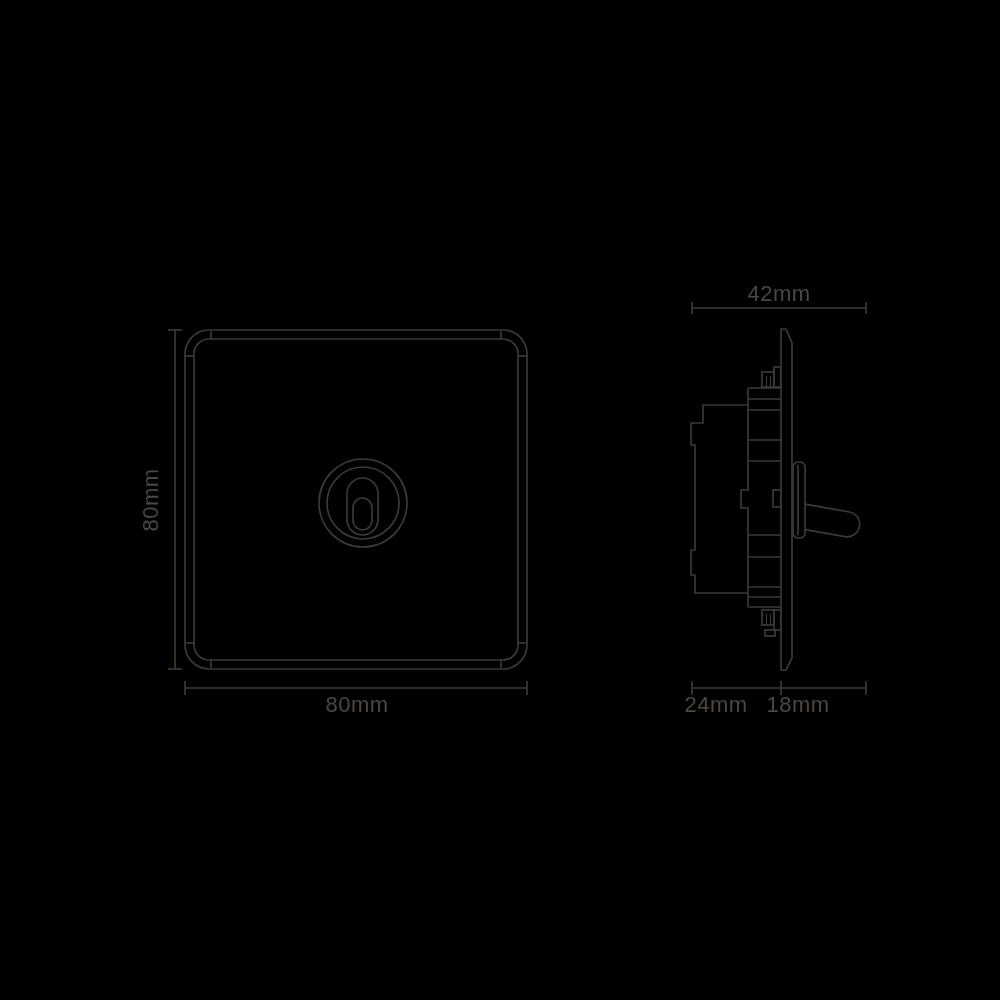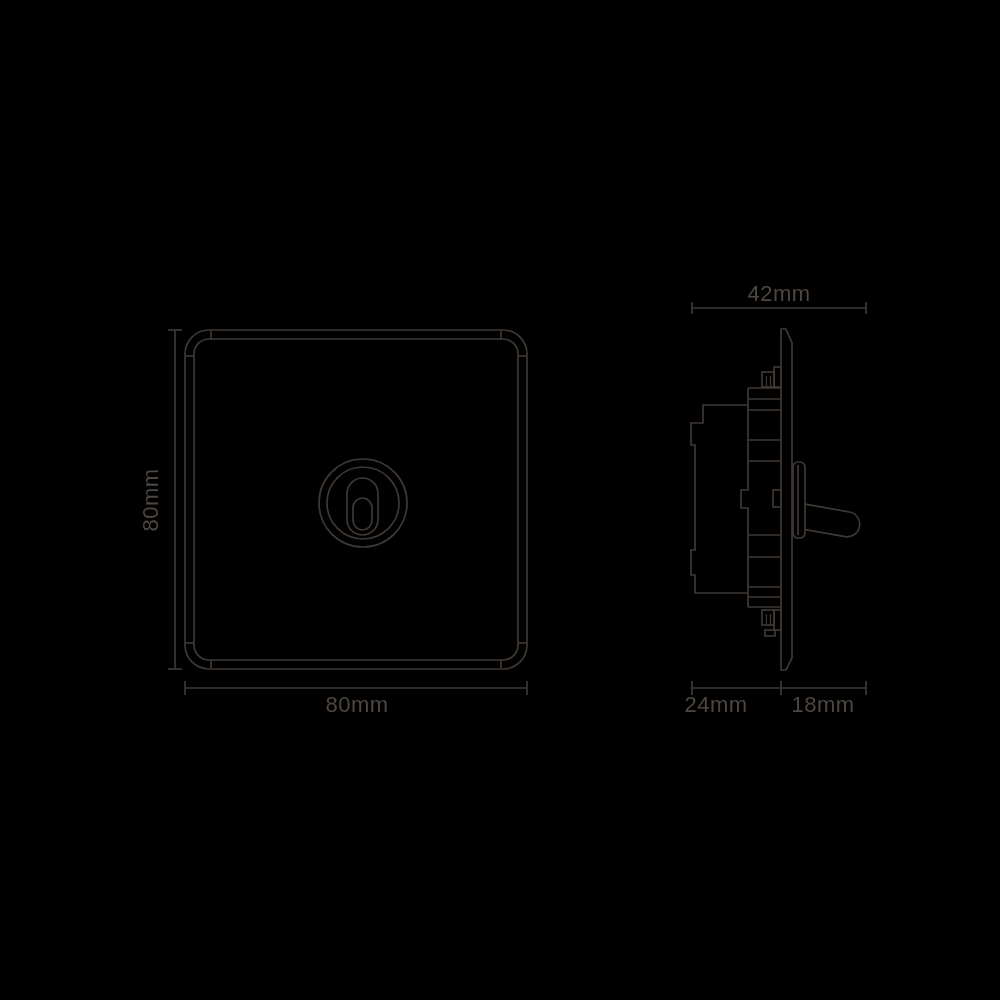--- a/index.html
+++ b/index.html
@@ -127,14 +127,14 @@
   </svg>
 
   <div class="dim-label" style="left:779px;top:294px">42mm</div>
 
   <div class="dim-label rot" style="left:151px;top:500px">80mm</div>
 
   <div class="dim-label" style="left:357px;top:705px">80mm</div>
 
   <div class="dim-label" style="left:716px;top:705px">24mm</div>
 
-  <div class="dim-label" style="left:823px;top:705px">18mm</div>
+  <div class="dim-label" style="left:798px;top:705px">18mm</div>
 </div>
 
 </body></html>

